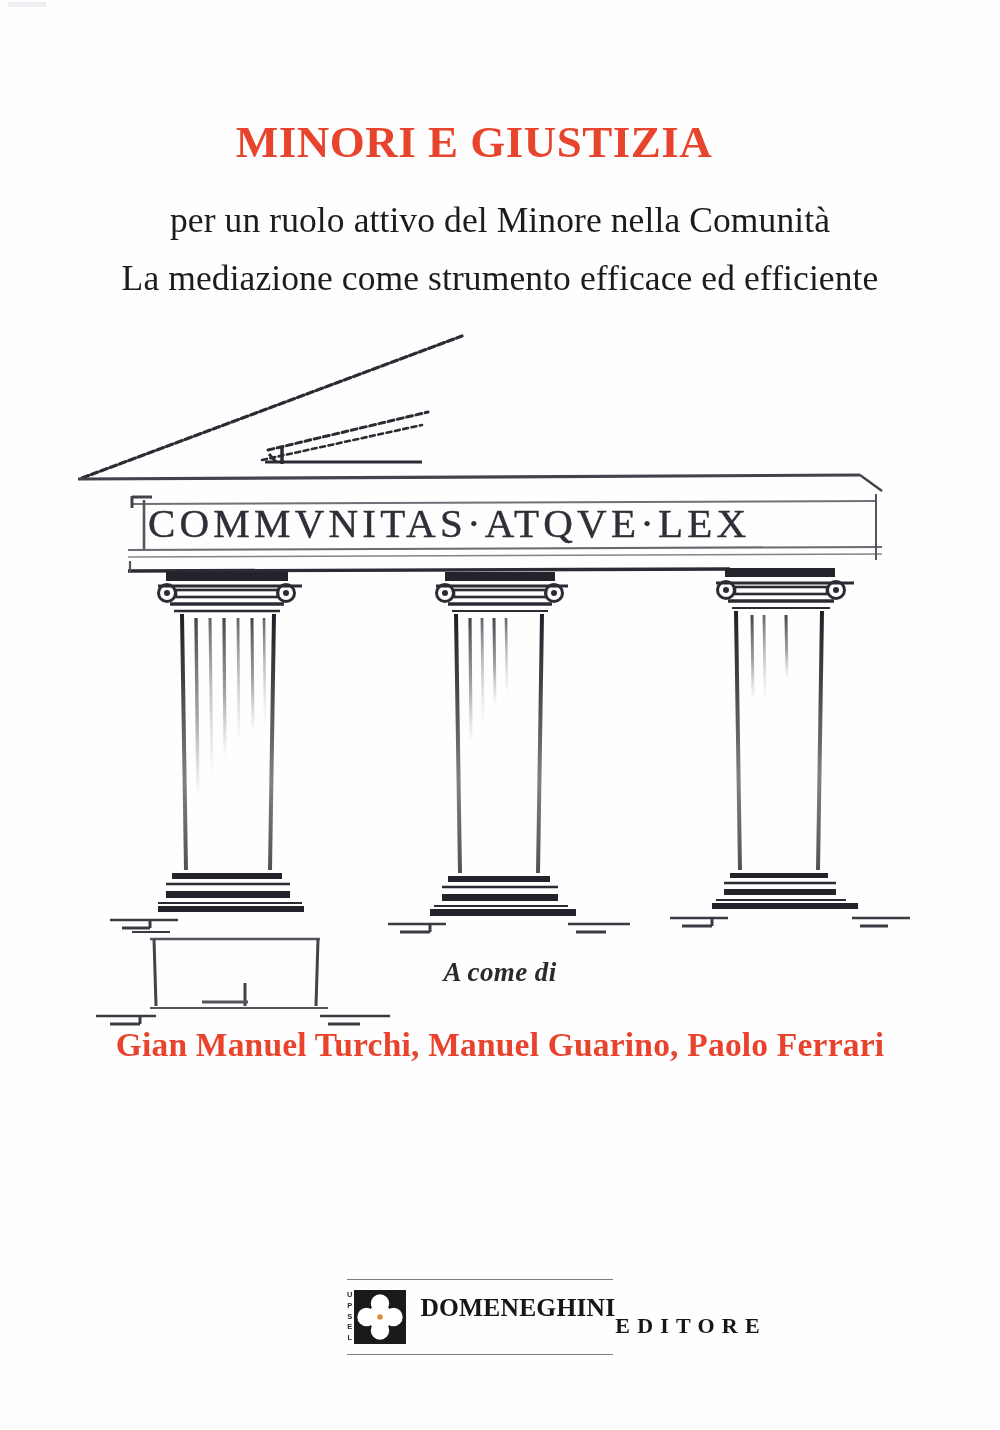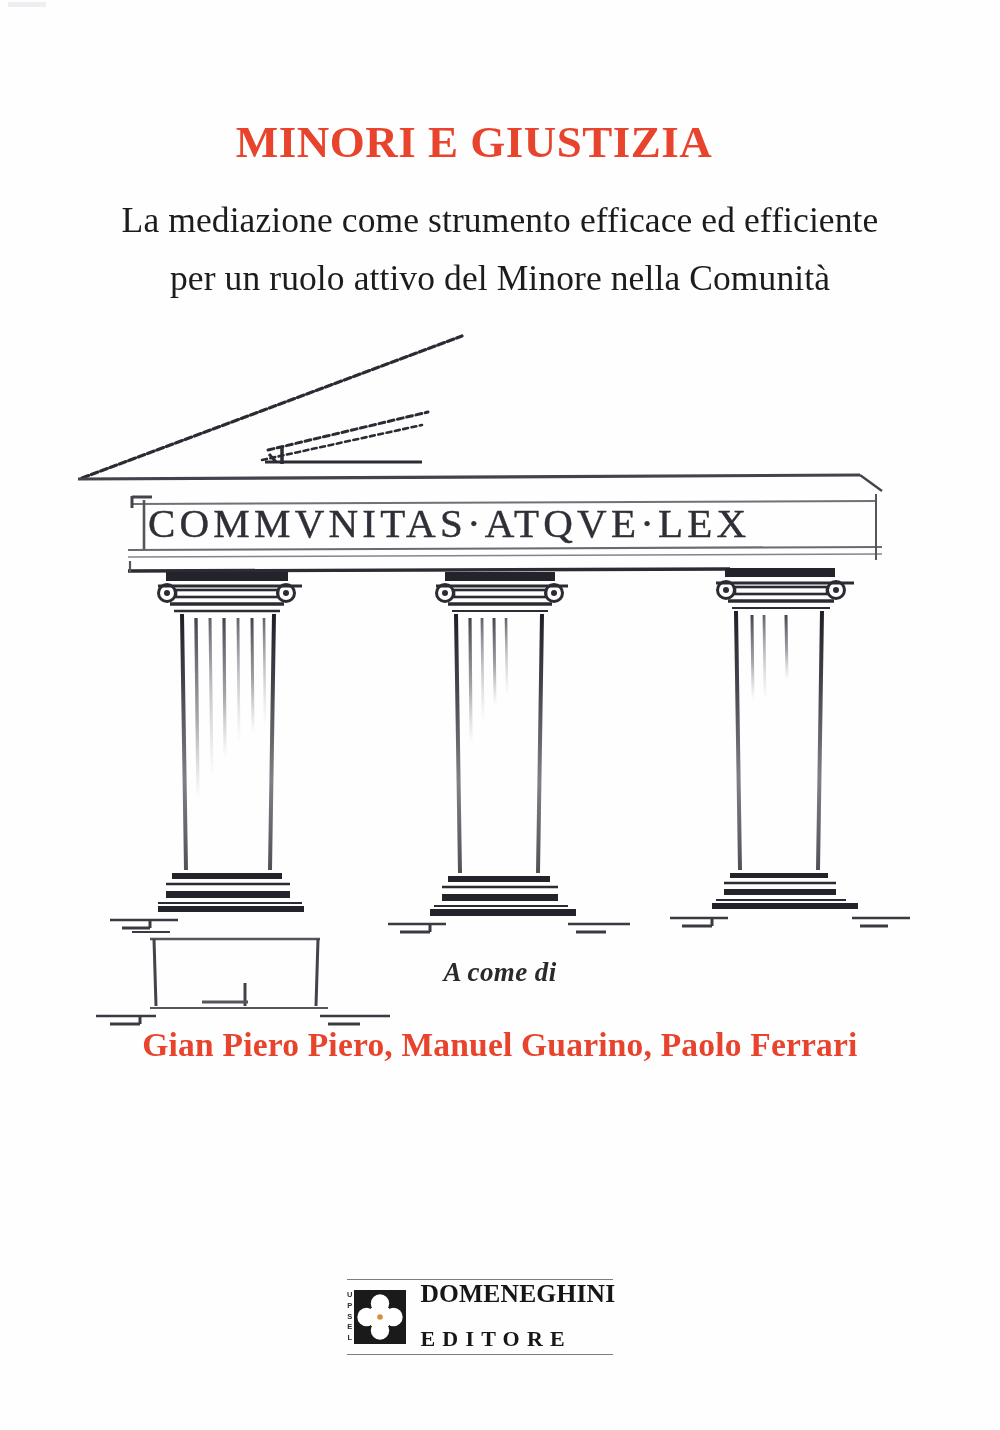--- a/index.html
+++ b/index.html
@@ -130,21 +130,21 @@
     width: 52px;
     height: 54px;
     background: #1a1a1a;
     margin-left: 2px;
     flex: none;
   }
   .mark svg { position: absolute; left: 0; top: 0; }
   .pub-words {
     margin-left: 14px;
     display: flex;
-    flex-direction: column;
+    flex-direction: row;
     justify-content: center;
   }
   .pub-name {
     font-family: "Liberation Serif", "DejaVu Serif", serif;
     font-weight: bold;
     font-size: 25.5px;
     color: #161616;
     letter-spacing: 0.2px;
     line-height: 1.05;
   }
@@ -173,22 +173,22 @@
 
 <div id="cover">
 
   <div class="speck"></div>
 
   <div class="title-block">
     <h1 class="main-title">MINORI E GIUSTIZIA</h1>
   </div>
 
   <div class="subtitle">
+    <span class="sub-line">per un ruolo attivo del Minore nella Comunità</span>
     <span class="sub-line">La mediazione come strumento efficace ed efficiente</span>
-    <span class="sub-line">per un ruolo attivo del Minore nella Comunità</span>
   </div>
 
   <div class="illustration">
     <svg viewBox="0 0 860 700" xmlns="http://www.w3.org/2000/svg">
       <defs>
 
         <linearGradient id="fluteFade" x1="0" y1="0" x2="0" y2="1">
           <stop offset="0%" stop-color="#3a3a42" stop-opacity="0.95"></stop>
           <stop offset="55%" stop-color="#5a5a62" stop-opacity="0.55"></stop>
           <stop offset="100%" stop-color="#8a8a92" stop-opacity="0"></stop>
@@ -342,21 +342,21 @@
         <line x1="612" y1="598" x2="642" y2="598" stroke="#3a3a42" stroke-width="3"></line>
         <line x1="642" y1="590" x2="642" y2="598" stroke="#3a3a42" stroke-width="3"></line>
         <line x1="782" y1="590" x2="840" y2="590" stroke="#3a3a42" stroke-width="2.4"></line>
         <line x1="790" y1="598" x2="818" y2="598" stroke="#3a3a42" stroke-width="3"></line>
       </g>
     </svg>
   </div>
 
   <div class="acuradi">A come di</div>
 
-  <div class="authors">Gian Piero Piero, Manuel Guarino, Paolo Ferrari</div>
+  <div class="authors">Gian Manuel Turchi, Manuel Guarino, Paolo Ferrari</div>
 
   <div class="publisher">
     <div class="pub-rule top"></div>
     <div class="pub-rule bottom"></div>
     <div class="pub-inner">
       <div class="upsel">
         <span>U</span>
         <span>P</span>
         <span>S</span>
         <span>E</span>

